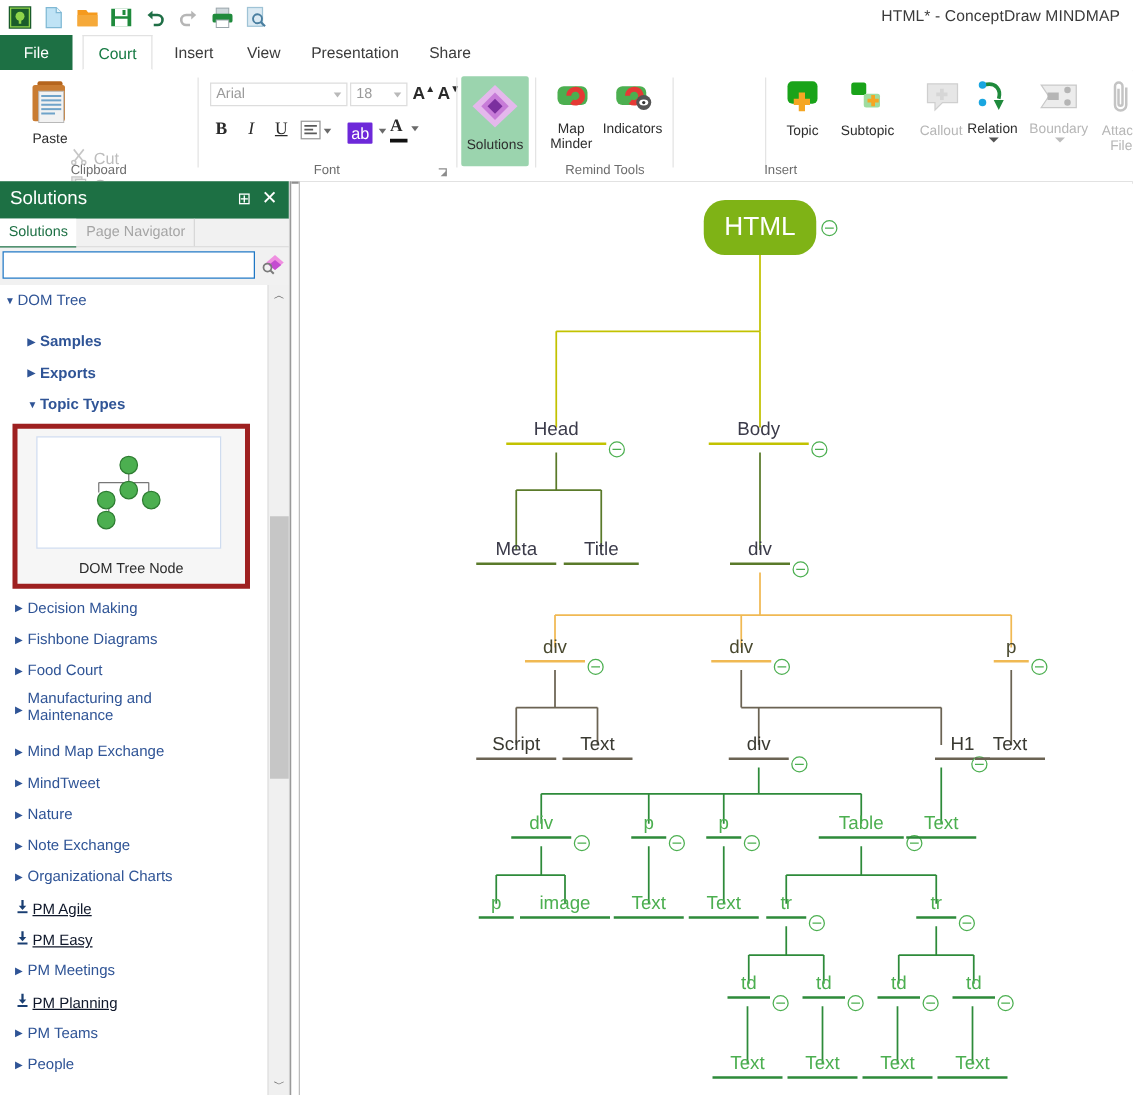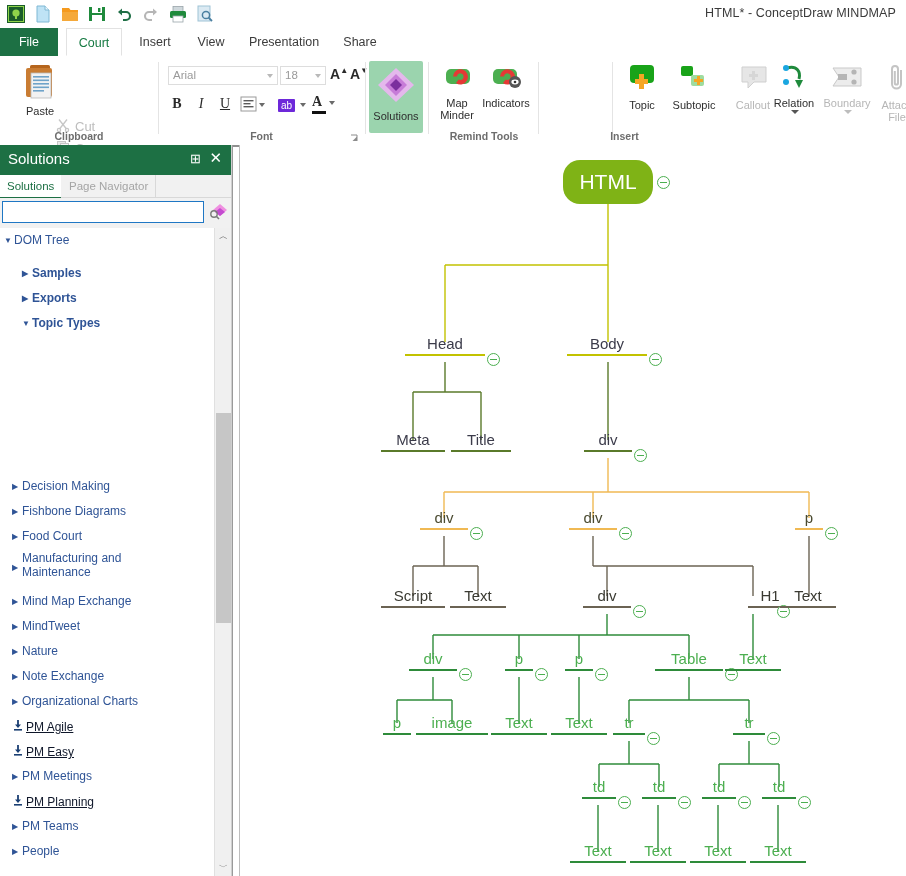--- a/index.html
+++ b/index.html
@@ -27,21 +27,21 @@
   .tab{position:absolute;top:0;height:28px;line-height:28px;font-size:12.5px;
        color:#3c3c3c;text-align:center;cursor:default;}
   .tab.file{background:#1d7044;color:#fff;width:58px;left:0;}
   .tab.active{color:#167a43;border:1px solid #e2e2e2;border-bottom:1px solid #fff;
               background:#fff;box-sizing:border-box;}
 
   
   .ribbon{position:absolute;left:0;top:56px;width:906px;height:89px;background:#fff;
           border-bottom:1px solid #d4d4d4;}
   .grp{position:absolute;top:0;height:89px;}
-  .grp .glabel{position:absolute;bottom:3px;width:100%;text-align:center;font-size:10.5px;color:#6d6d6d;font-weight:bold;}
+  .grp .glabel{position:absolute;bottom:3px;width:100%;text-align:center;font-size:10.5px;color:#6d6d6d;}
   .sep{position:absolute;top:6px;width:1px;height:72px;background:#e4e4e4;}
 
   .bigbtn{position:absolute;text-align:center;width:52px;cursor:default;}
   .bigbtn .cap{font-size:11px;color:#2e2e2e;line-height:12px;display:block;margin-top:2px;}
   .bigbtn.dis .cap{color:#b6b6b6;}
   .ico{margin:0 auto;display:block;position:relative;}
 
   .smallrow{position:absolute;font-size:13px;color:#bdbdbd;display:flex;align-items:center;gap:5px;}
   .smallrow .txt{color:#bdbdbd;}
 
@@ -260,21 +260,21 @@
               <g fill="#5a5a5a">
                 <rect x="3.5" y="4" width="10" height="1.4"></rect>
                 <rect x="3.5" y="7" width="7" height="1.4"></rect>
                 <rect x="3.5" y="10" width="10" height="1.4"></rect>
               </g>
             </svg>
         </span>
         <i style="position:absolute;right:-8px;top:7px;width:0;height:0;border-left:3.5px solid transparent;border-right:3.5px solid transparent;border-top:4px solid #6a6a6a;"></i>
       </div>
       <div style="position:absolute;left:118px;top:42px;">
-        <span style="display:inline-block;background:#6d28d9;color:#fff;font-size:10px;padding:1px 3px;border-radius:1px;">ab</span>
+        <span style="display:inline-block;background:#6d28d9;color:#fff;font-size:13px;padding:1px 3px;border-radius:1px;">ab</span>
         <i style="position:absolute;right:-11px;top:5px;width:0;height:0;border-left:3.5px solid transparent;border-right:3.5px solid transparent;border-top:4px solid #6a6a6a;"></i>
       </div>
       <div style="position:absolute;left:152px;top:38px;">
         <span style="font-weight:bold;font-size:14px;color:#2a2a2a;font-family:'Liberation Serif',serif;">A</span>
         <i style="position:absolute;left:0;top:17px;width:14px;height:3px;background:#111;"></i>
         <i style="position:absolute;right:-13px;top:7px;width:0;height:0;border-left:3.5px solid transparent;border-right:3.5px solid transparent;border-top:4px solid #6a6a6a;"></i>
       </div>
       <div class="glabel">Font</div>
       <div class="dlg">
         <svg width="9" height="9" viewBox="0 0 9 9">
@@ -426,20 +426,37 @@
       <div class="tnode bold" style="left:22px;top:38px;">
         <span class="tri">▶</span><span>Samples</span>
       </div>
       <div class="tnode bold" style="left:22px;top:63px;">
         <span class="tri">▶</span><span>Exports</span>
       </div>
       <div class="tnode bold" style="left:22px;top:88px;">
         <span class="tri">▼</span><span>Topic Types</span>
       </div>
 
+      <div style="position:absolute;left:10px;top:111px;width:190px;height:132px;border:4px solid #9e2020;box-sizing:border-box;background:#f6f6f6;">
+        <div style="position:absolute;left:15px;top:6px;width:148px;height:90px;border:1px solid #cfdcef;background:#fff;box-sizing:border-box;">
+          <svg width="146" height="88" viewBox="0 0 146 88">
+            <g stroke="#777" stroke-width="1" fill="none">
+              <path d="M73 24v12M49 36h40M49 36v8M89 36v8M57 51v10"></path>
+            </g>
+            <g fill="#4caf50" stroke="#2e7d32" stroke-width="1">
+              <circle cx="73" cy="22" r="7"></circle>
+                <circle cx="73" cy="42" r="7"></circle>
+              <circle cx="55" cy="50" r="7"></circle>
+                <circle cx="91" cy="50" r="7"></circle>
+              <circle cx="55" cy="66" r="7"></circle>
+            </g>
+          </svg>
+        </div>
+        <div style="position:absolute;left:0;bottom:6px;width:100%;text-align:center;font-size:11.5px;color:#2b2b2b;">DOM Tree Node</div>
+      </div>
 
       <div class="tnode" style="left:12px;top:251px;"><span class="tri">▶</span><span>Decision Making</span></div>
       <div class="tnode" style="left:12px;top:276px;"><span class="tri">▶</span><span>Fishbone Diagrams</span></div>
       <div class="tnode" style="left:12px;top:301px;"><span class="tri">▶</span><span>Food Court</span></div>
       <div class="tnode" style="left:12px;top:323px;">
         <span class="tri" style="vertical-align:-8px;">▶</span><span style="display:inline-block;vertical-align:top;"><span style="display:block;">Manufacturing and</span><span style="display:block;">Maintenance</span></span>
       </div>
       <div class="tnode" style="left:12px;top:366px;"><span class="tri">▶</span><span>Mind Map Exchange</span></div>
       <div class="tnode" style="left:12px;top:391px;"><span class="tri">▶</span><span>MindTweet</span></div>
       <div class="tnode" style="left:12px;top:416px;"><span class="tri">▶</span><span>Nature</span></div>

